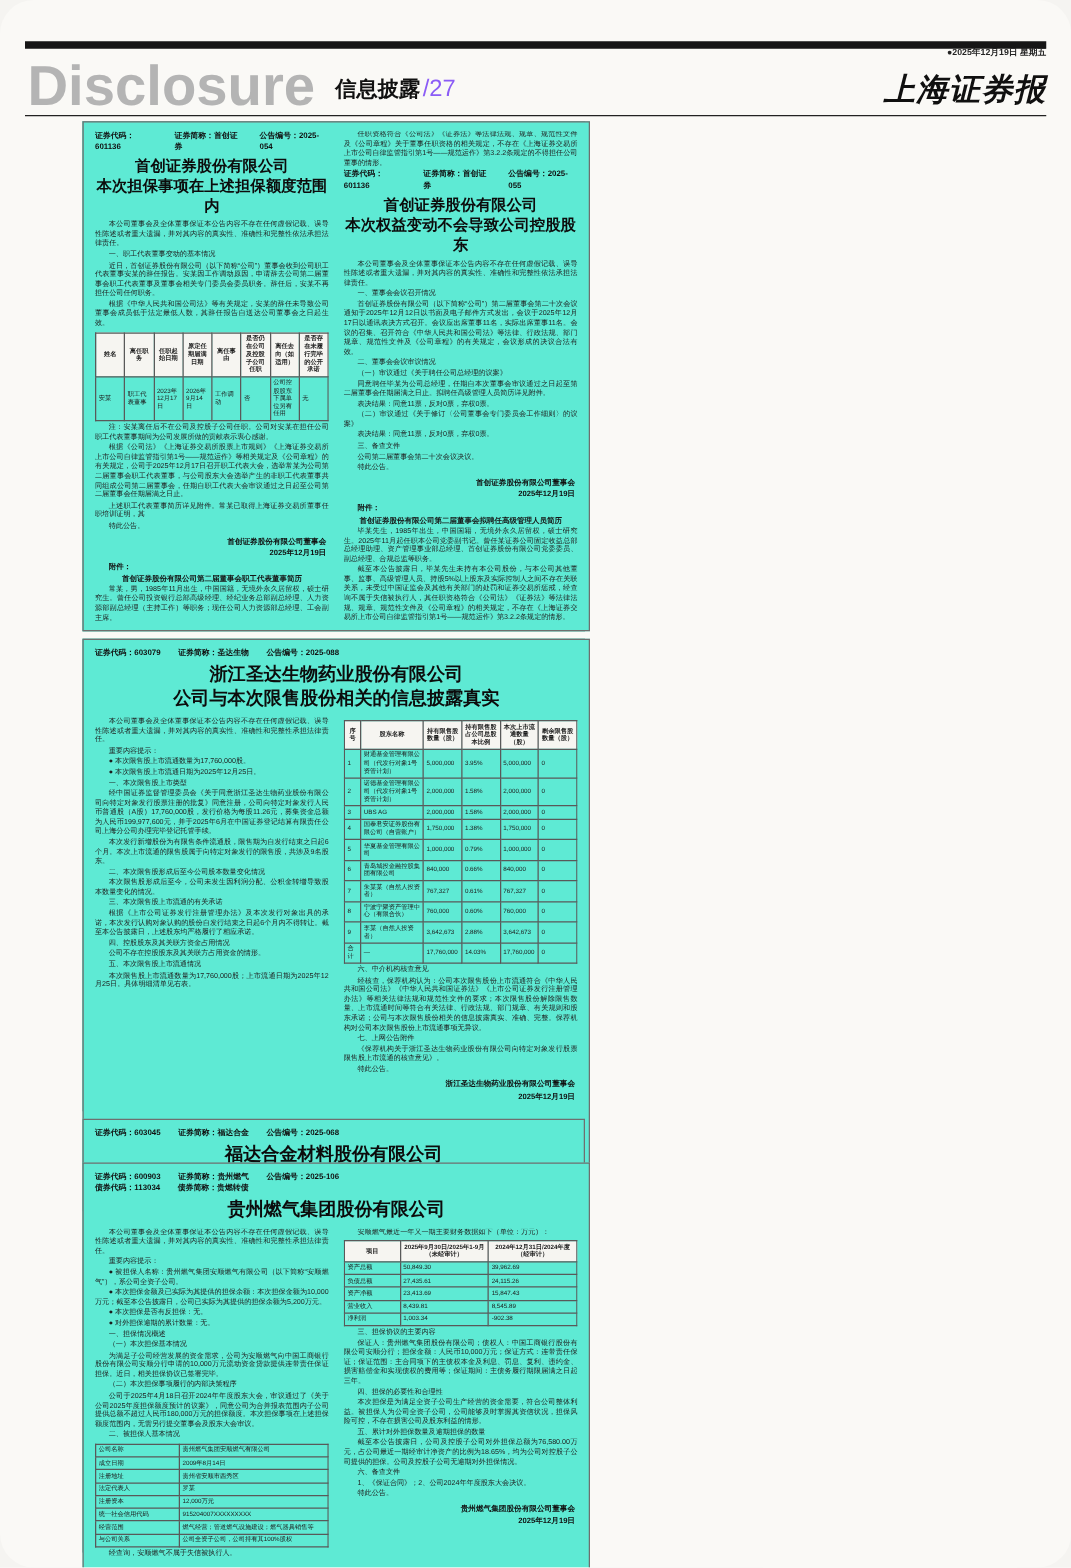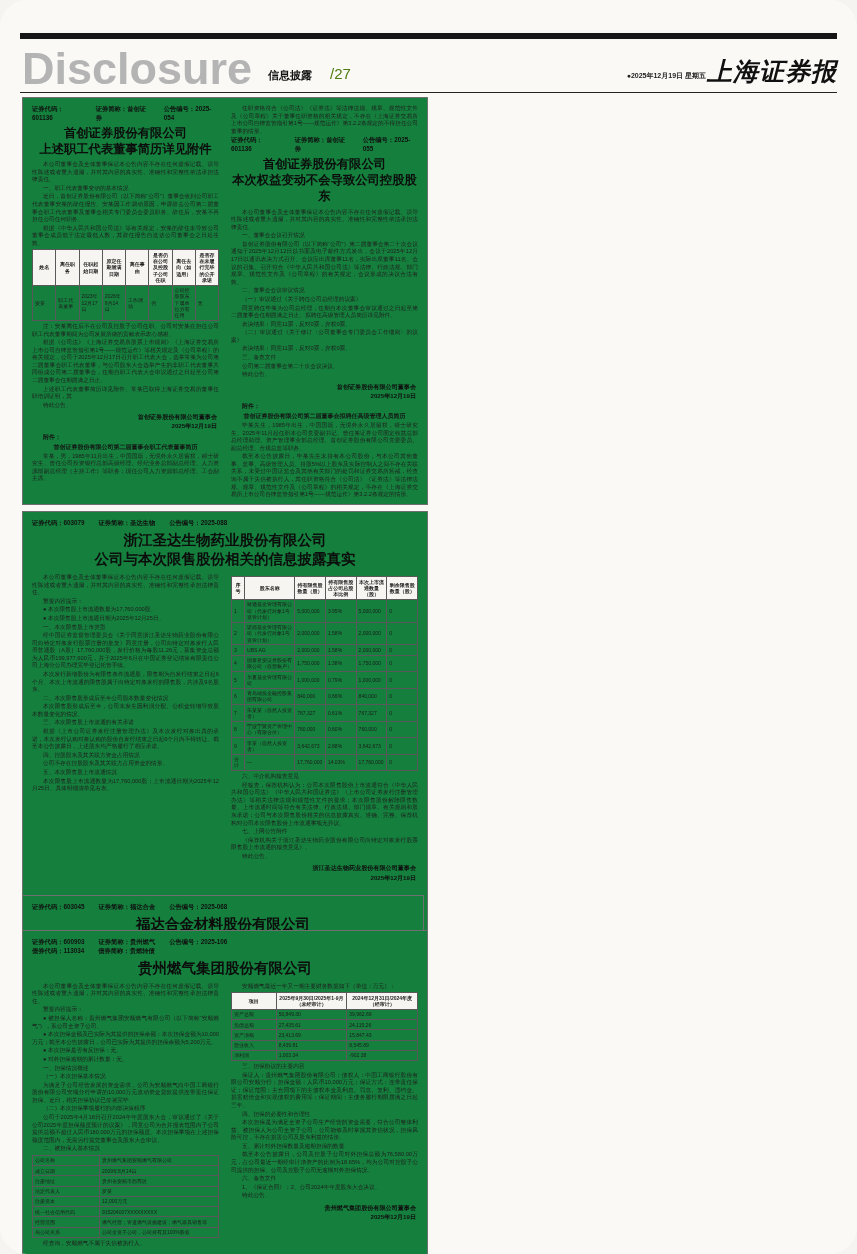--- a/index.html
+++ b/index.html
@@ -4,29 +4,29 @@
 <style>
   * { margin:0; padding:0; box-sizing:border-box; }
   html,body { width:857px; height:1254px; }
   body { background:#f5f4f1; font-family:"Liberation Sans", sans-serif; color:#141414; position:relative; }
   .page { position:absolute; inset:0; background:#faf9f6; overflow:hidden;border-radius:27px; }
 
   .topbar { position:absolute; left:20px; right:20px; top:33px; height:6px; background:#161616; }
   .header { position:absolute; left:22px; right:20px; top:44px; height:44px; display:flex; align-items:flex-end; }
   .brand { font-size:45px; font-weight:bold; color:#b4b4b4; letter-spacing:0px; line-height:0.82; }
   .section-wrap { display:flex; align-items:baseline; margin-left:16px; margin-bottom:5px; }
-  .section { font-size:11px; font-weight:bold; color:#111; }
-  .pageno { font-size:15px; font-weight:normal; color:#4d7c0f; margin-left:18px; }
-  .hright { margin-left:auto; display:flex; align-items:flex-end; gap:1px; }
+  .section { font-size:17px; font-weight:bold; color:#111; }
+  .pageno { font-size:19px; font-weight:normal; color:#8b5cf6; margin-left:2px; }
+  .hright { margin-left:auto; display:flex; align-items:flex-end; gap:1px;flex-direction:column; }
   .dateline { font-size:7px; font-weight:bold; color:#222; margin-bottom:7px; }
   .paper { font-size:25px; font-weight:bold; font-family:"DejaVu Serif", serif; font-style:italic; color:#101010; margin-bottom:0px; letter-spacing:1px;}
   .rule { position:absolute; left:20px; right:20px; top:92px; border-top:1.5px solid #222; }
 
   .grid { position:absolute; left:22px; top:97px; width:814px; height:1145px; }
-  .box { position:absolute; border:1px solid #6f6f6f; background:#15803d; padding:7px 9px; overflow:hidden; }
+  .box { position:absolute; border:1px solid #6f6f6f; background:#5eead4; padding:7px 9px; overflow:hidden;margin-left:44px; }
   .b1 { left:0;   top:0;   width:402px; height:408px; }
   .b2 { left:408; top:0;   width:406px; height:408px; }
   .b3 { left:0;   top:414px; width:402px; height:378px; }
   .b4 { left:408; top:414px; width:406px; height:458px; }
   .b5 { left:0;   top:798px; width:402px; height:347px; }
   .b6 { left:408; top:833px; width:406px; height:347px; }
 
   .code { font-size:6.3px; font-weight:bold; color:#101010; display:flex; gap:14px; line-height:1.4; }
   .title { text-align:center; font-weight:bold; color:#0c0c0c; line-height:1.32; margin:3px 0 5px; }
   .t-lg { font-size:13px; }
@@ -168,21 +168,21 @@
       <div class="cols">
         <div class="col">
           <div class="code">
 
           <span>证券代码：601136</span>
               <span>证券简称：首创证券</span>
               <span>公告编号：2025-054</span>
             </div>
           <div class="title t-sm">
             <div>首创证券股份有限公司</div>
-            <div>上述职工代表董事简历详见附件</div>
+            <div>本次担保事项在上述担保额度范围内</div>
           </div>
           <div class="plist">
 
           <p class="t">本公司董事会及全体董事保证本公告内容不存在任何虚假记载、误导性陈述或者重大遗漏，并对其内容的真实性、准确性和完整性依法承担法律责任。</p>
               <p class="t">一、职工代表董事变动的基本情况</p>
               <p class="t">近日，首创证券股份有限公司（以下简称“公司”）董事会收到公司职工代表董事安某的辞任报告。安某因工作调动原因，申请辞去公司第二届董事会职工代表董事及董事会相关专门委员会委员职务。辞任后，安某不再担任公司任何职务。</p>
               <p class="t">根据《中华人民共和国公司法》等有关规定，安某的辞任未导致公司董事会成员低于法定最低人数，其辞任报告自送达公司董事会之日起生效。</p>
             </div>
           <table class="mini">
             <thead>

